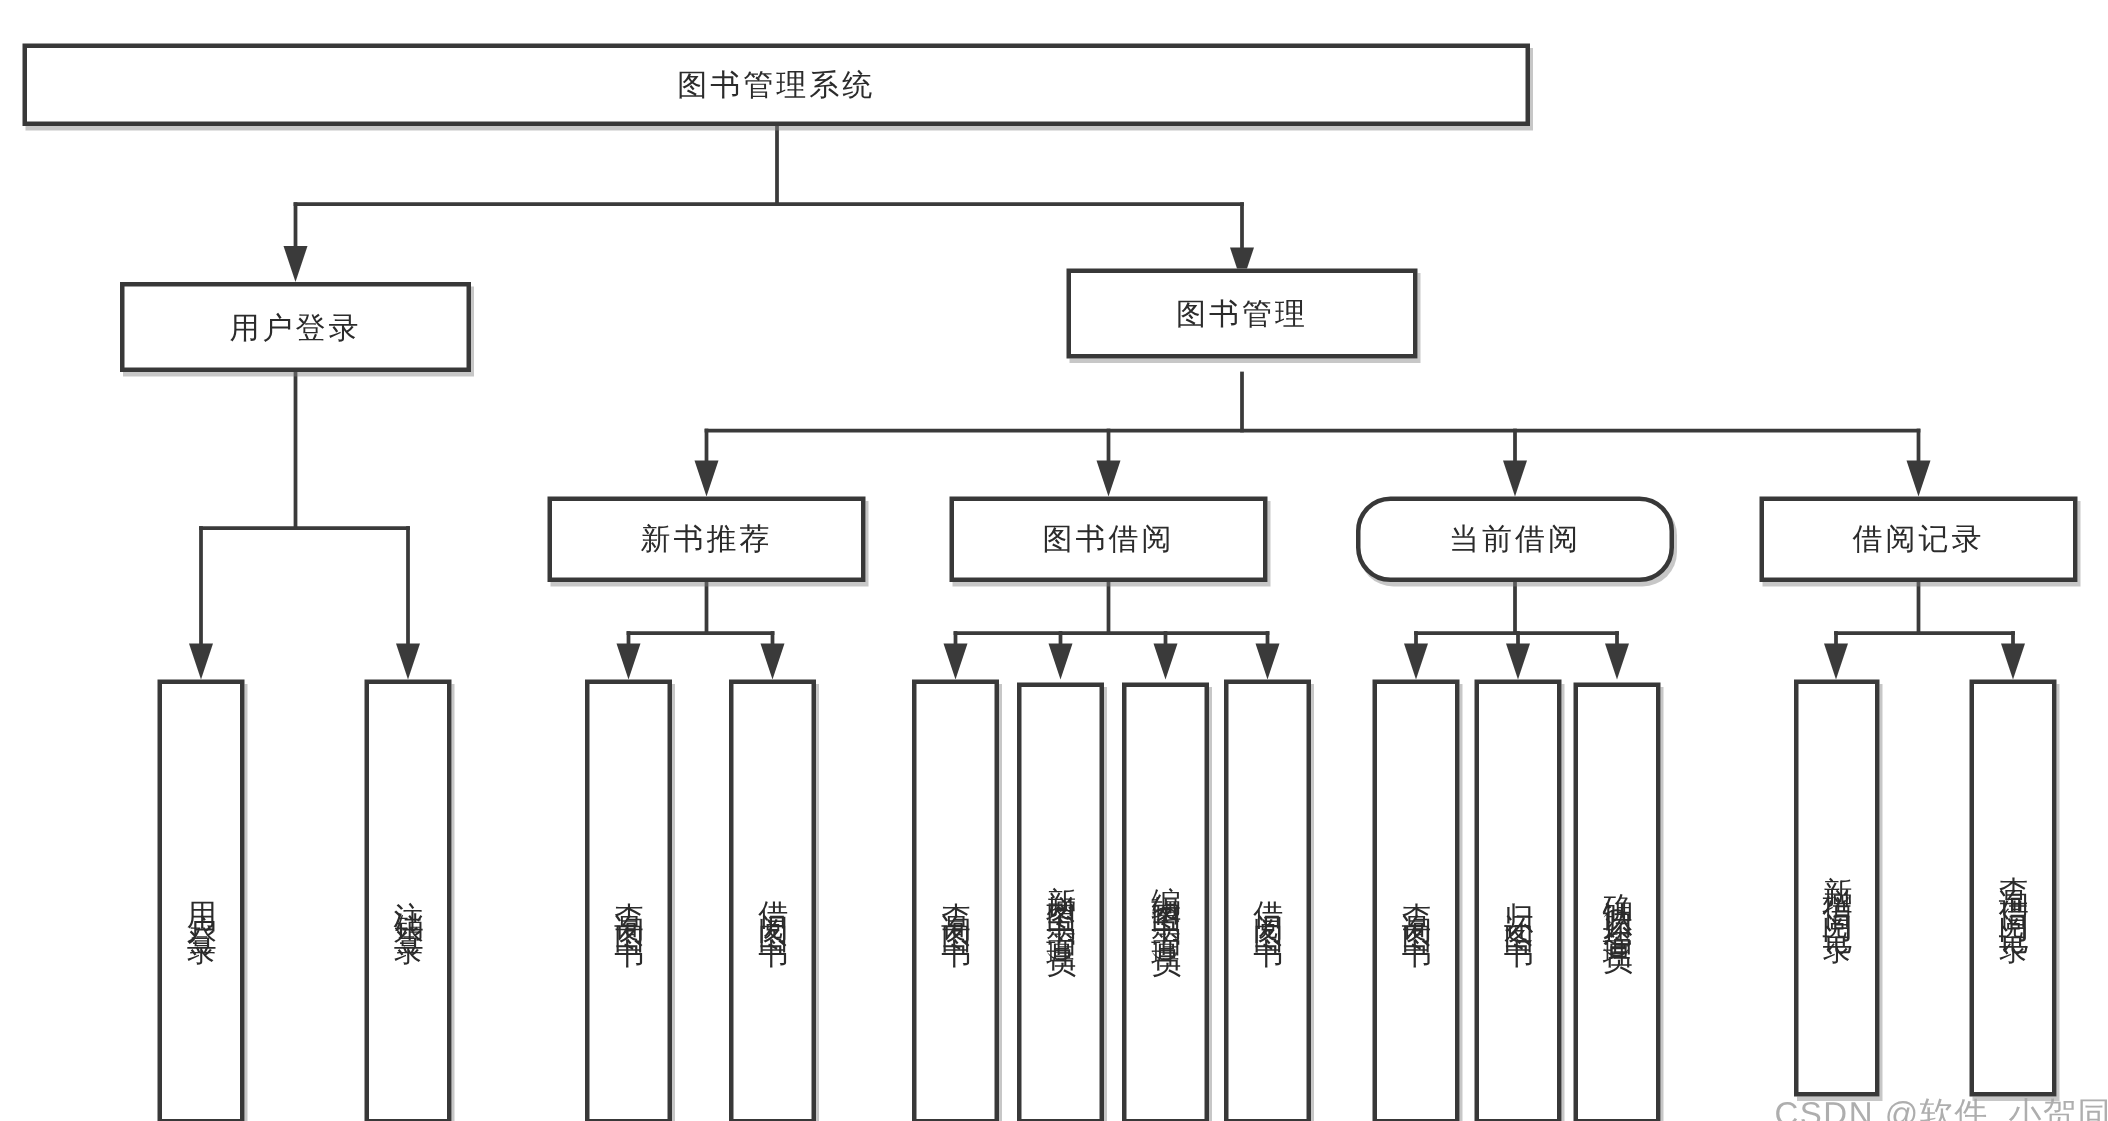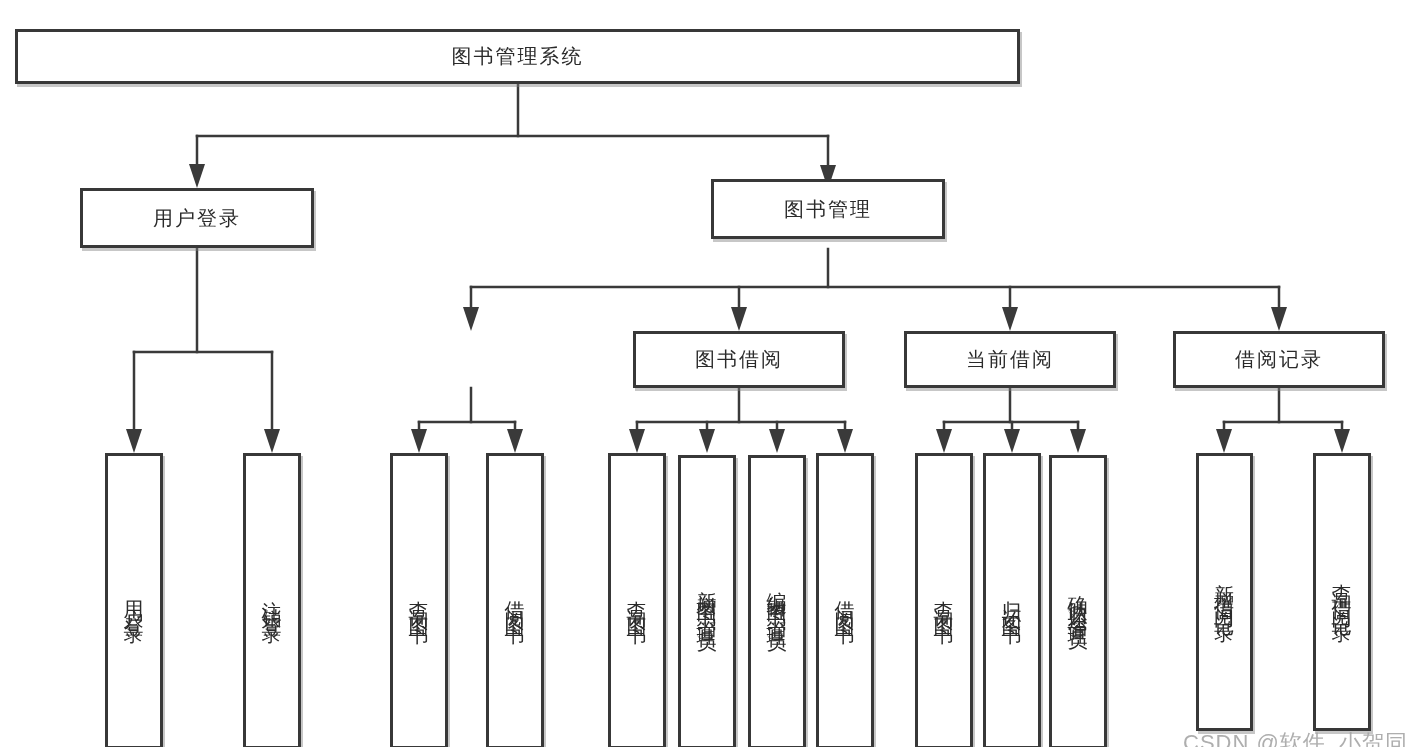--- a/index.html
+++ b/index.html
@@ -111,24 +111,27 @@
     <span class="hlabel">图书管理系统</span>
   </div>
 
   <div class="box" style="left:80px;top:172px;width:234px;height:60px;">
     <span class="hlabel">用户登录</span>
   </div>
   <div class="box" style="left:711px;top:163px;width:234px;height:60px;">
     <span class="hlabel">图书管理</span>
   </div>
 
+  <div class="box" style="left:365px;top:315px;width:212px;height:57px;">
+    <span class="hlabel">新书推荐</span>
+  </div>
   <div class="box" style="left:633px;top:315px;width:212px;height:57px;">
     <span class="hlabel">图书借阅</span>
   </div>
-  <div class="box" style="left:904px;top:315px;width:212px;height:57px;">
+  <div class="box" style="left:904px;top:315px;width:212px;height:57px;border-radius:23px;">
     <span class="hlabel">当前借阅</span>
   </div>
   <div class="box" style="left:1173px;top:315px;width:212px;height:57px;">
     <span class="hlabel">借阅记录</span>
   </div>
 
   <div class="box" style="left:105px;top:437px;width:58px;height:296px;">
     <span class="vlabel">用户登录</span>
   </div>
   <div class="box" style="left:243px;top:437px;width:58px;height:296px;">

